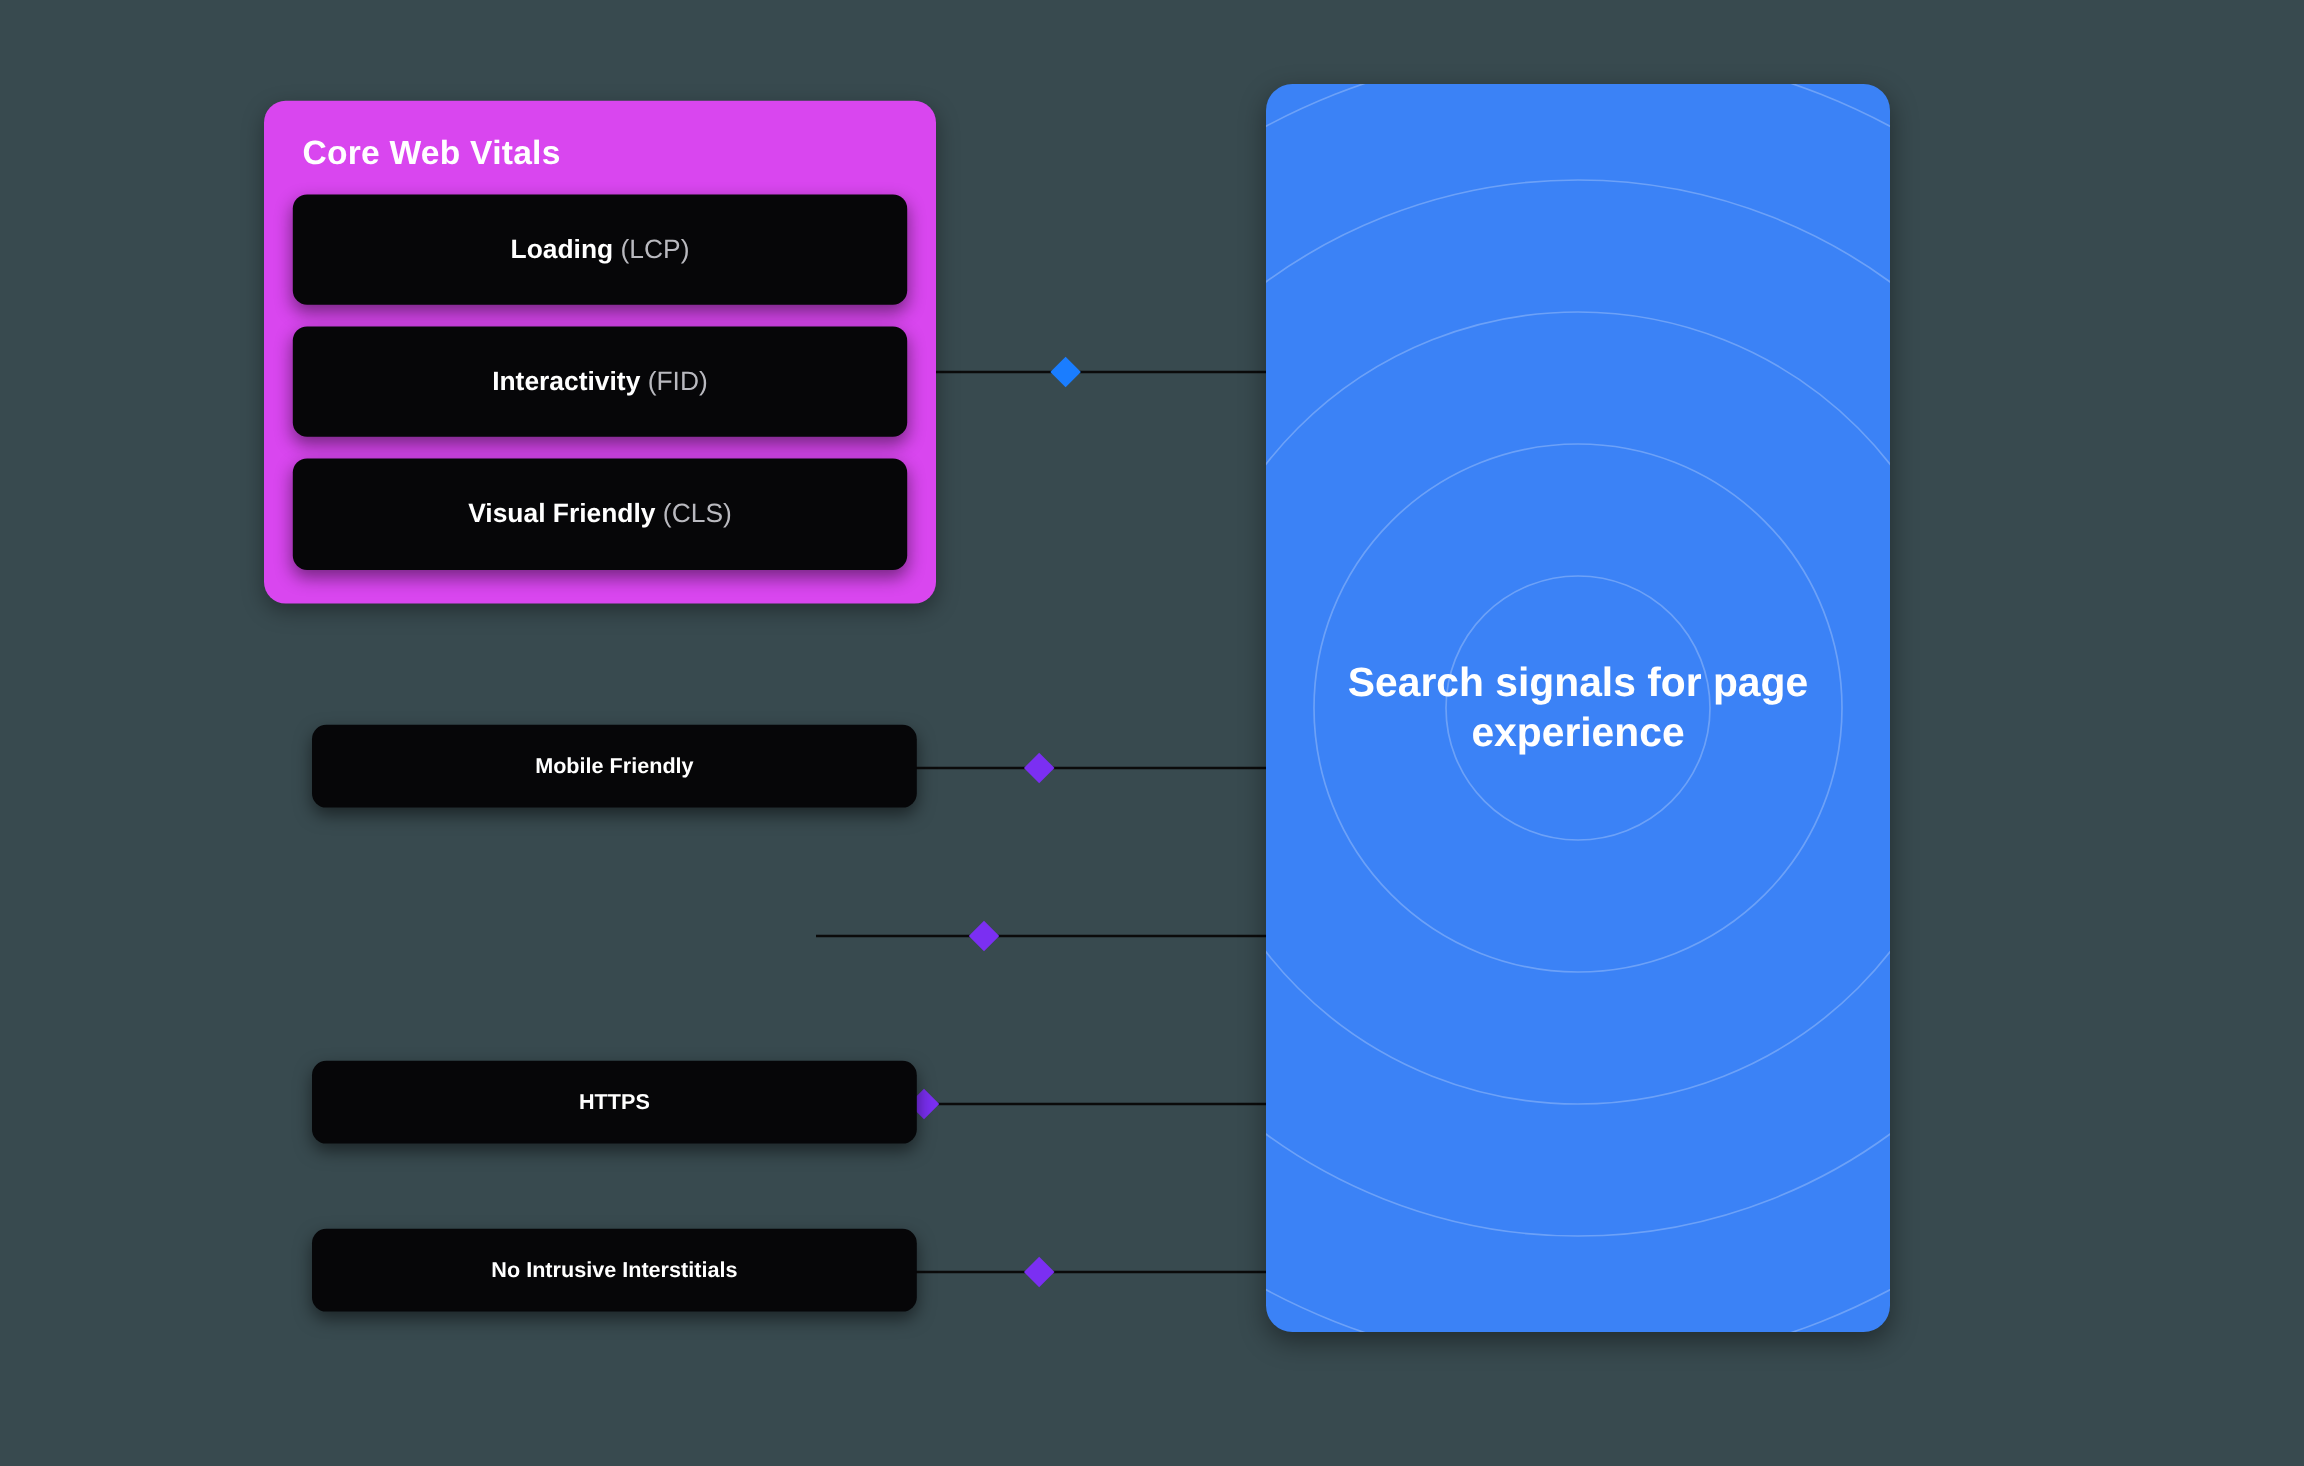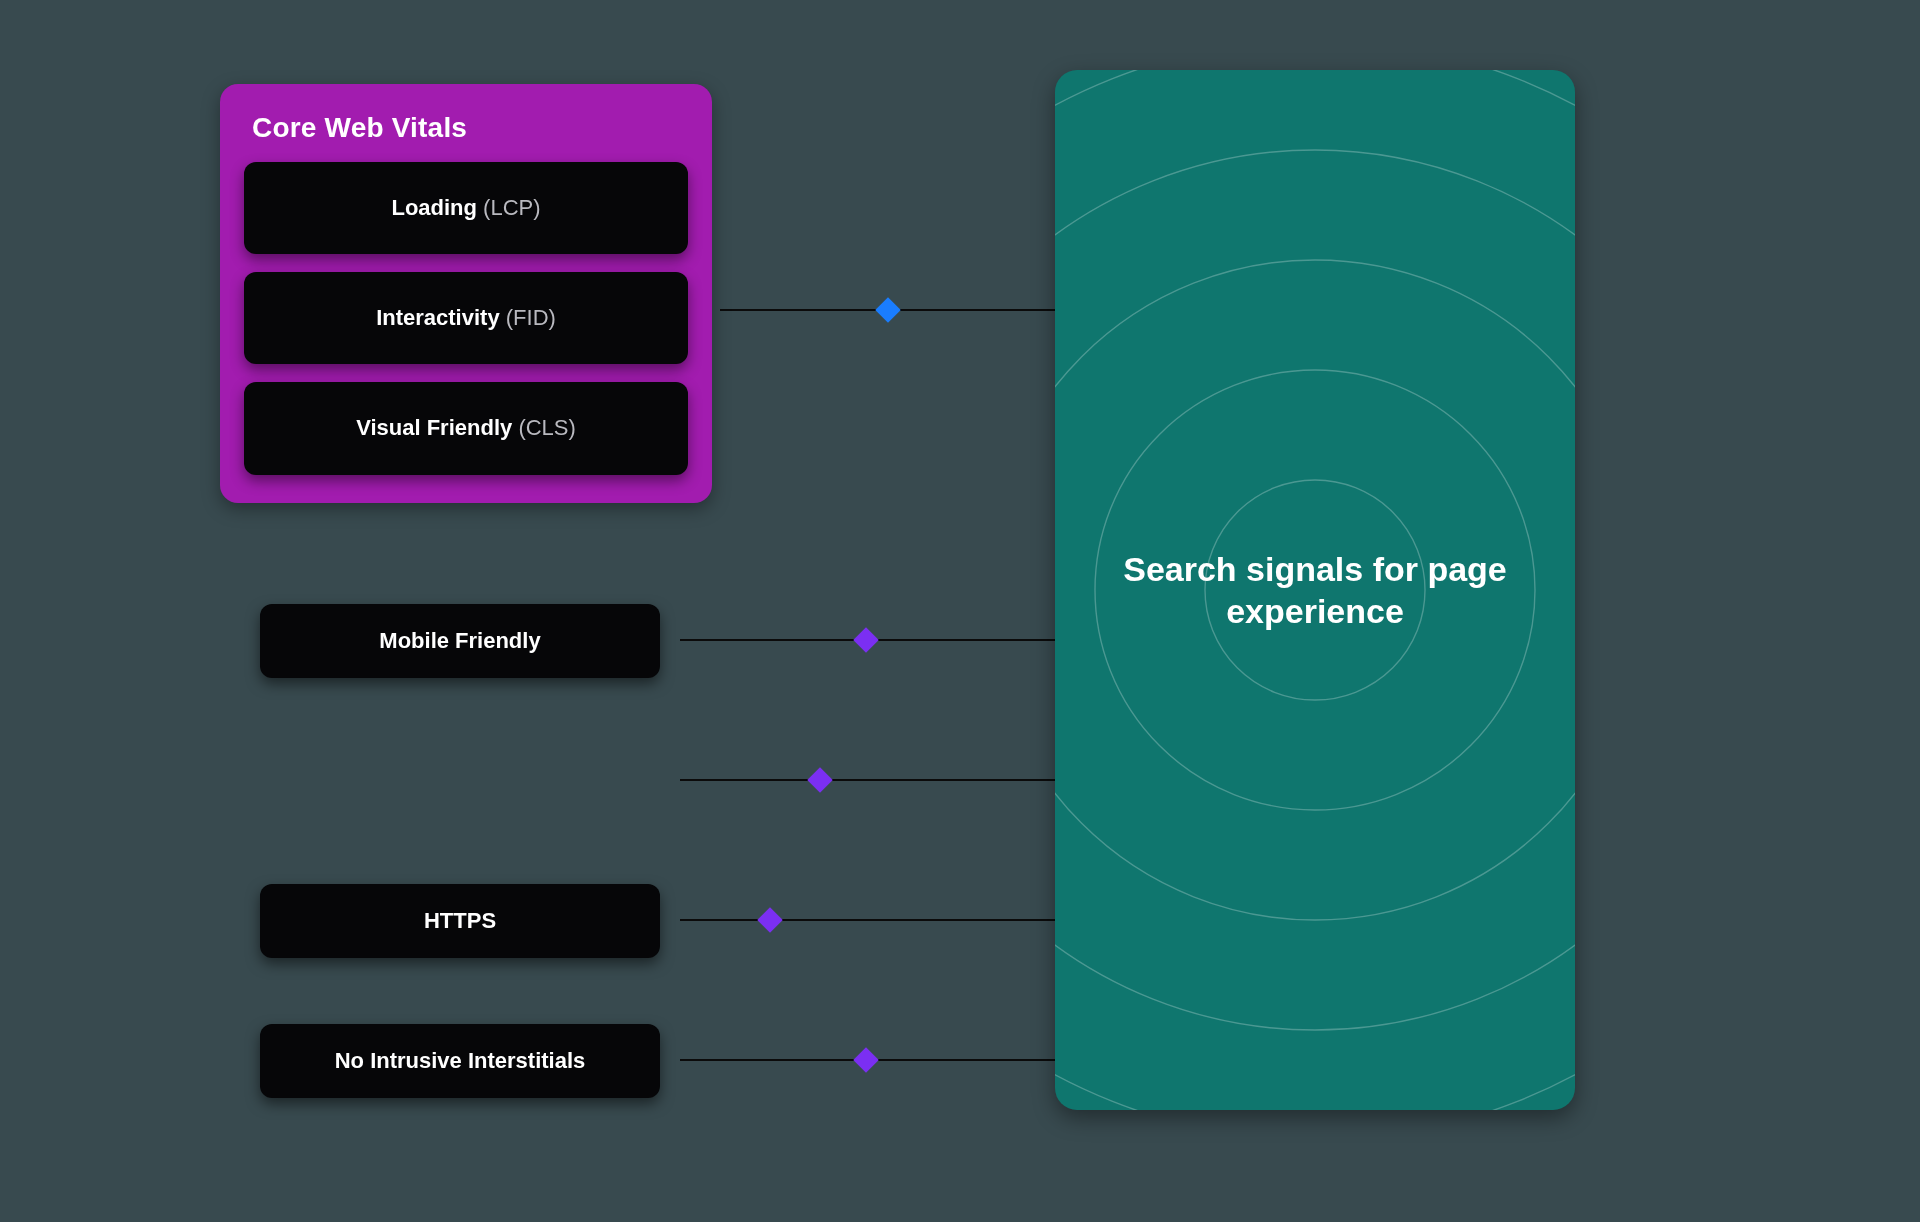--- a/index.html
+++ b/index.html
@@ -13,22 +13,22 @@
     position: relative;
     width: 1920px;
     height: 1222px;
   }
 
   
   .cwv-card {
     position: absolute;
     left: 220px;
     top: 84px;
-    width: 492px;
-    background: #a21caf;
+    width: 560px;
+    background: #d946ef;
     border-radius: 18px;
     padding: 24px 24px 28px 24px;
     box-shadow: 0 6px 18px rgba(0,0,0,.35);
   }
   .cwv-title {
     color: #fff;
     font-size: 28px;
     font-weight: 700;
     letter-spacing: .2px;
     margin: 4px 6px 18px 8px;
@@ -44,39 +44,39 @@
     line-height: 1.1;
     box-shadow: 0 6px 14px rgba(0,0,0,.45);
   }
   .pill .paren { color: #b9b9bf; font-weight: 500; }
   .cwv-card .pill + .pill { margin-top: 18px; }
 
   
   .signal {
     position: absolute;
     left: 260px;
-    width: 400px;
+    width: 504px;
     background: #060608;
     border-radius: 12px;
     padding: 24px 6px;
     text-align: center;
     color: #fff;
-    font-size: 22px;
+    font-size: 18px;
     font-weight: 700;
     box-shadow: 0 6px 14px rgba(0,0,0,.5);
   }
 
   
   .target {
     position: absolute;
     left: 1055px;
     top: 70px;
     width: 520px;
     height: 1040px;
-    background: #0f766e;
+    background: #3b82f6;
     border-radius: 22px;
     box-shadow: 0 8px 22px rgba(0,0,0,.4);
     overflow: hidden;
     display: flex;
     align-items: center;
     justify-content: center;
   }
   .target .rings {
     position: absolute;
     inset: 0;

